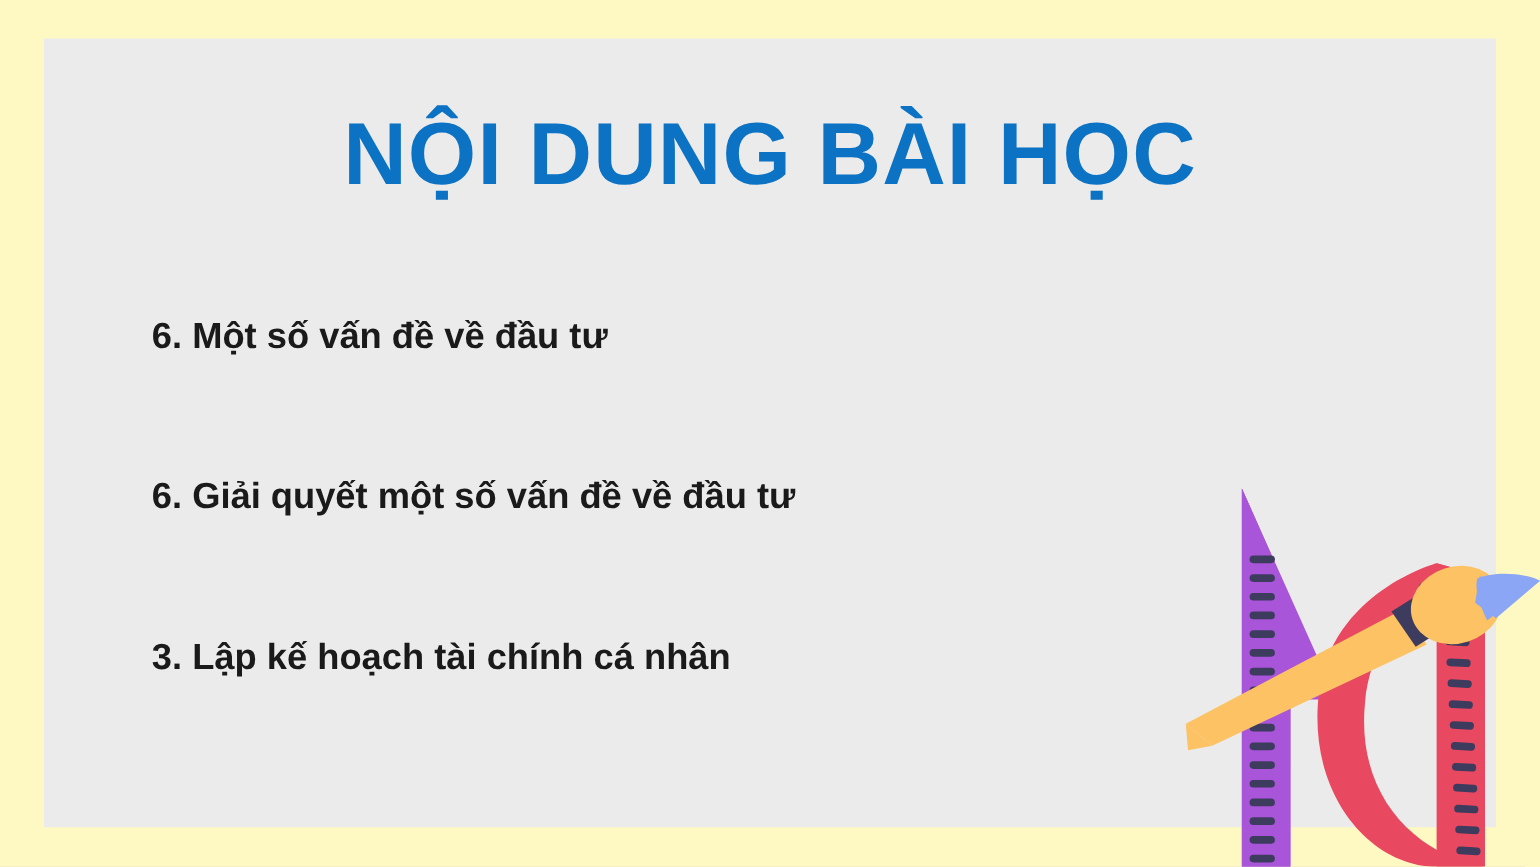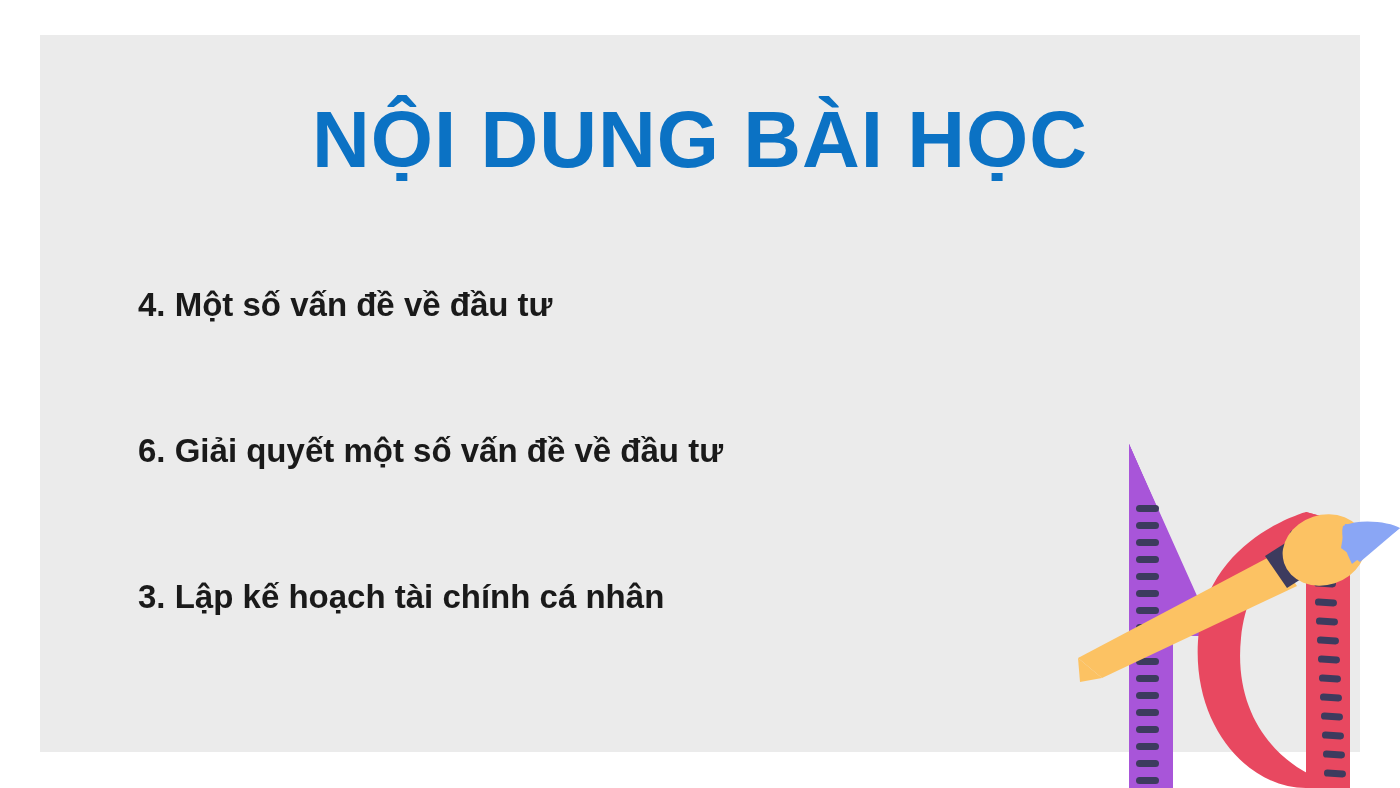--- a/index.html
+++ b/index.html
@@ -12,21 +12,21 @@
     height: 788px;
     overflow: hidden;
     font-family: "Liberation Sans", sans-serif;
     background: #bfbfbf;
   }
 
   .slide {
     position: relative;
     width: 1400px;
     height: 788px;
-    background: #ffffff;
+    background: #fef9c3;
     overflow: hidden;
   }
 
   
   .panel {
     position: absolute;
     left: 40px;
     top: 35px;
     width: 1320px;
     height: 717px;
@@ -85,21 +85,21 @@
 </head>
 <body>
 
 <div class="slide">
 
   <div class="panel"></div>
 
   <div class="slide-title">NỘI DUNG BÀI HỌC</div>
 
   <div class="content-list">
-    <div class="content-item">4. Một số vấn đề về đầu tư</div>
+    <div class="content-item">6. Một số vấn đề về đầu tư</div>
     <div class="content-item">6. Giải quyết một số vấn đề về đầu tư</div>
     <div class="content-item">3. Lập kế hoạch tài chính cá nhân</div>
   </div>
 
   <div class="illustration">
     <svg viewBox="0 0 340 358" xmlns="http://www.w3.org/2000/svg">
 
       <g>
         <path d="M69 14 L69 358 L113 358 L113 156 L151 201 L69 14 Z" fill="#a855d9"></path>
         <path d="M69 14 L151 201 L113 156 L113 358 L69 358 Z" fill="#a855d9"></path>

